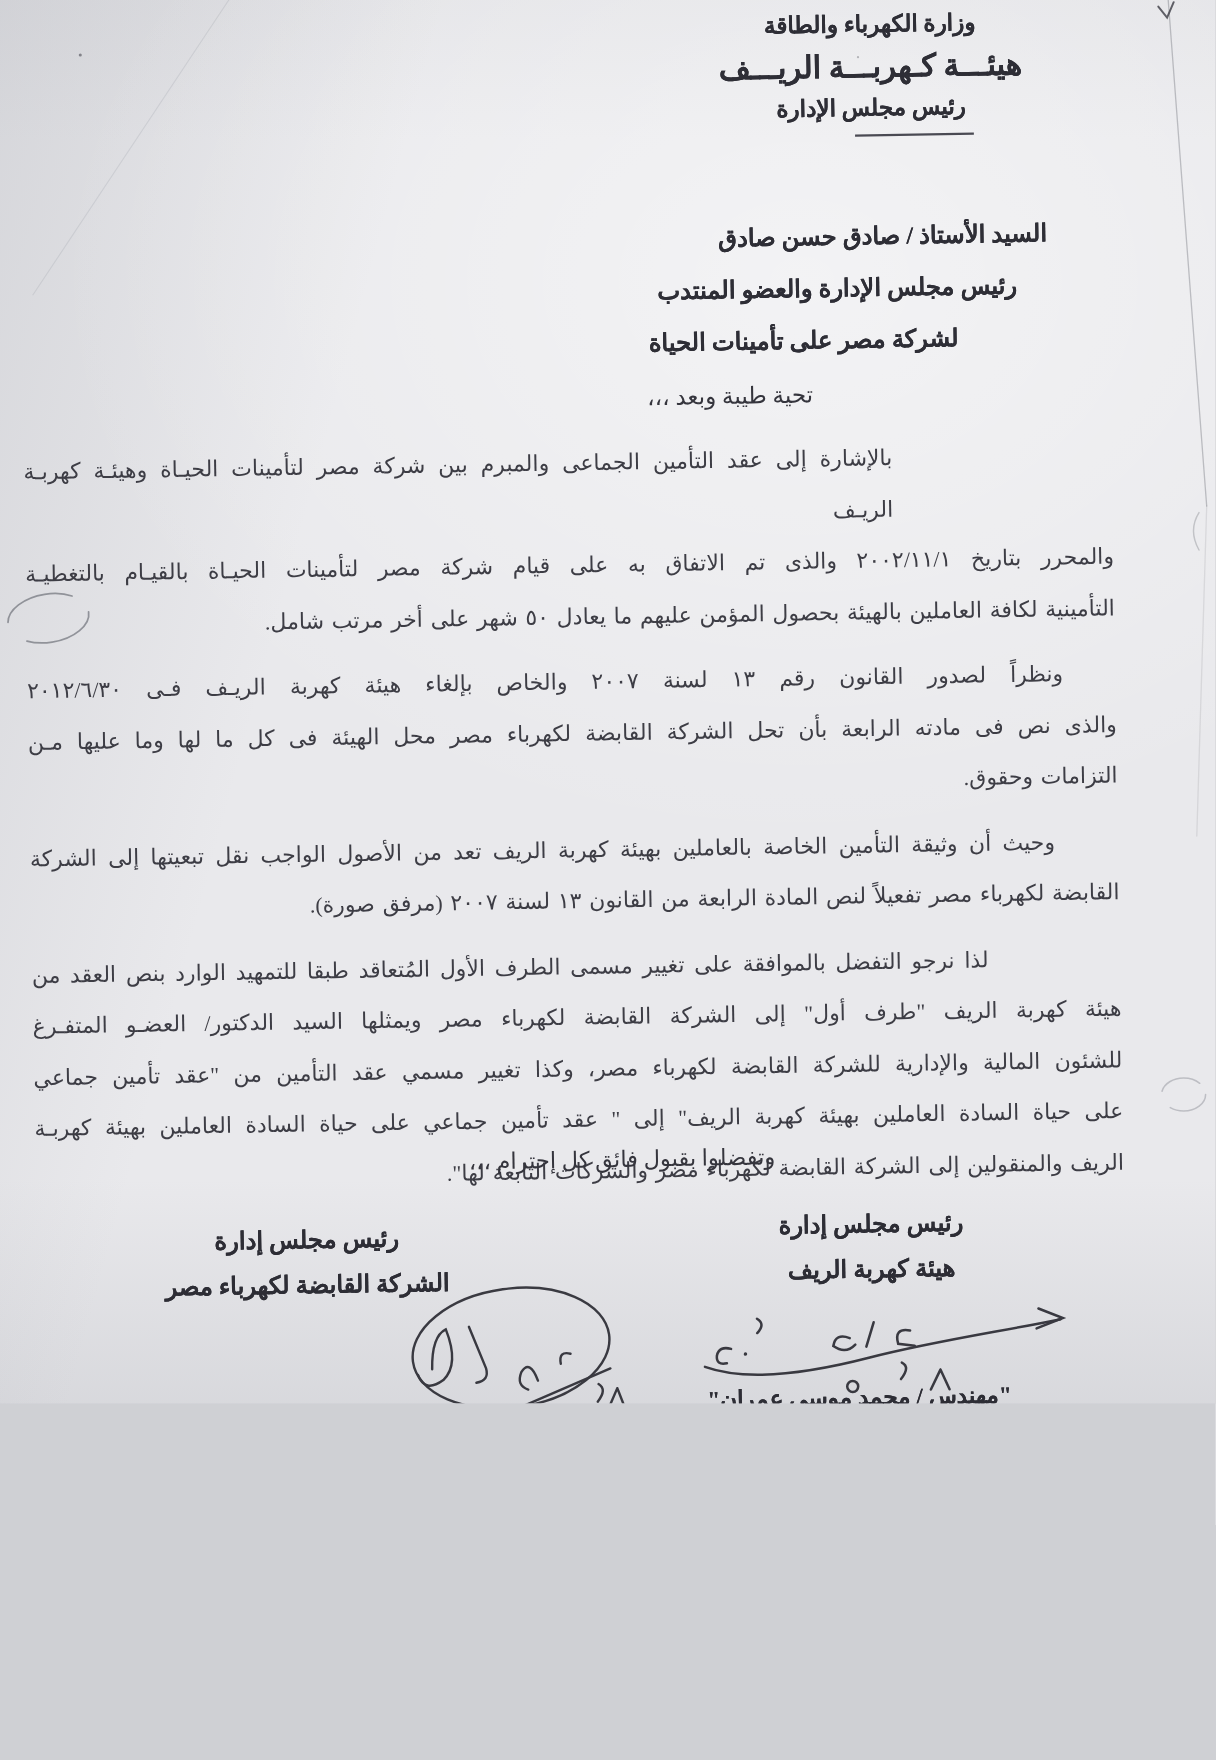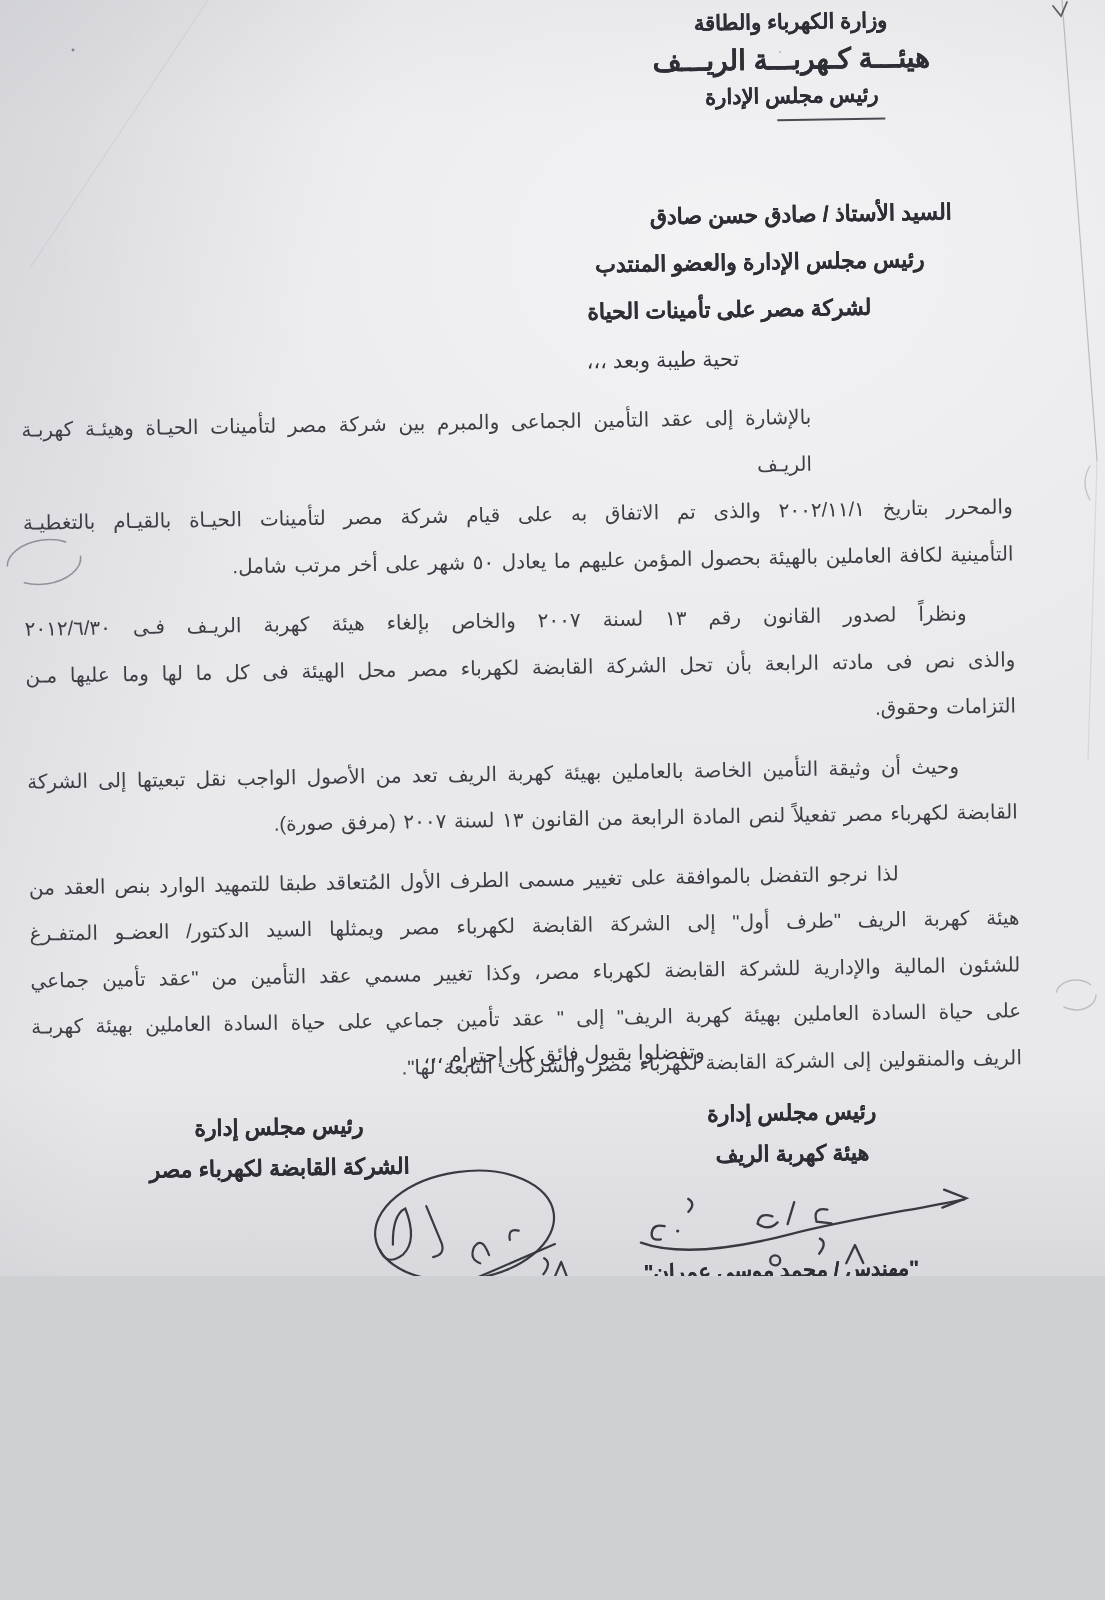--- a/index.html
+++ b/index.html
@@ -1,18 +1,18 @@
 <!DOCTYPE html>
 <html><head>
 <meta charset="utf-8">
 <style>
   html,body{margin:0;padding:0;background:#cfd0d4;}
   .sheet{
     position:relative;width:1105px;height:1276px;overflow:hidden;
-    font-family:Liberation Sans, sans-serif;
+    font-family:Liberation Serif, serif;
     background:
       radial-gradient(ellipse 950px 720px at 66% 20%, rgba(255,255,255,0.45), rgba(255,255,255,0) 72%),
       linear-gradient(105deg, rgba(168,170,177,0.30), rgba(168,170,177,0) 28%),
       linear-gradient(0deg,  rgba(172,174,181,0.28), rgba(172,174,181,0) 16%),
       linear-gradient(180deg, rgba(200,201,206,0.18), rgba(200,201,206,0) 10%),
       #e9e9ec;
     color:#3c3c44;
   }
   .rot{position:absolute;inset:0;transform:rotate(-0.95deg);transform-origin:50% 46%;}
   .ar{direction:rtl;unicode-bidi:embed;}

